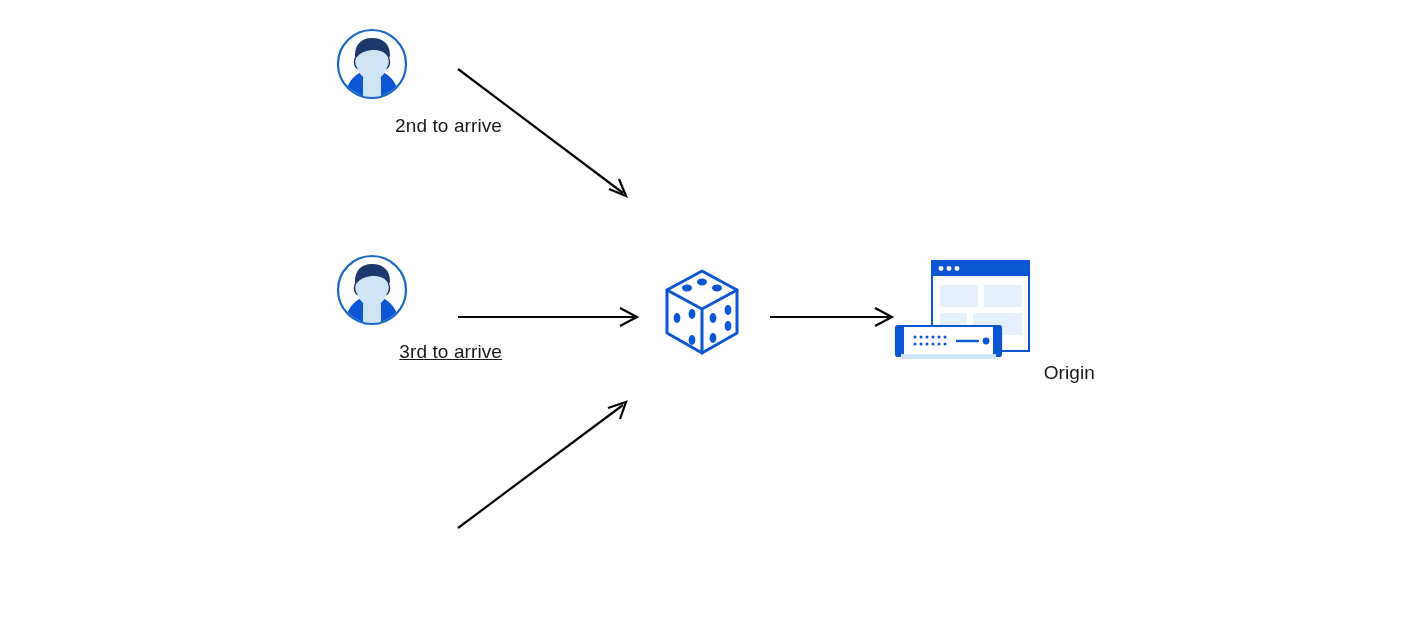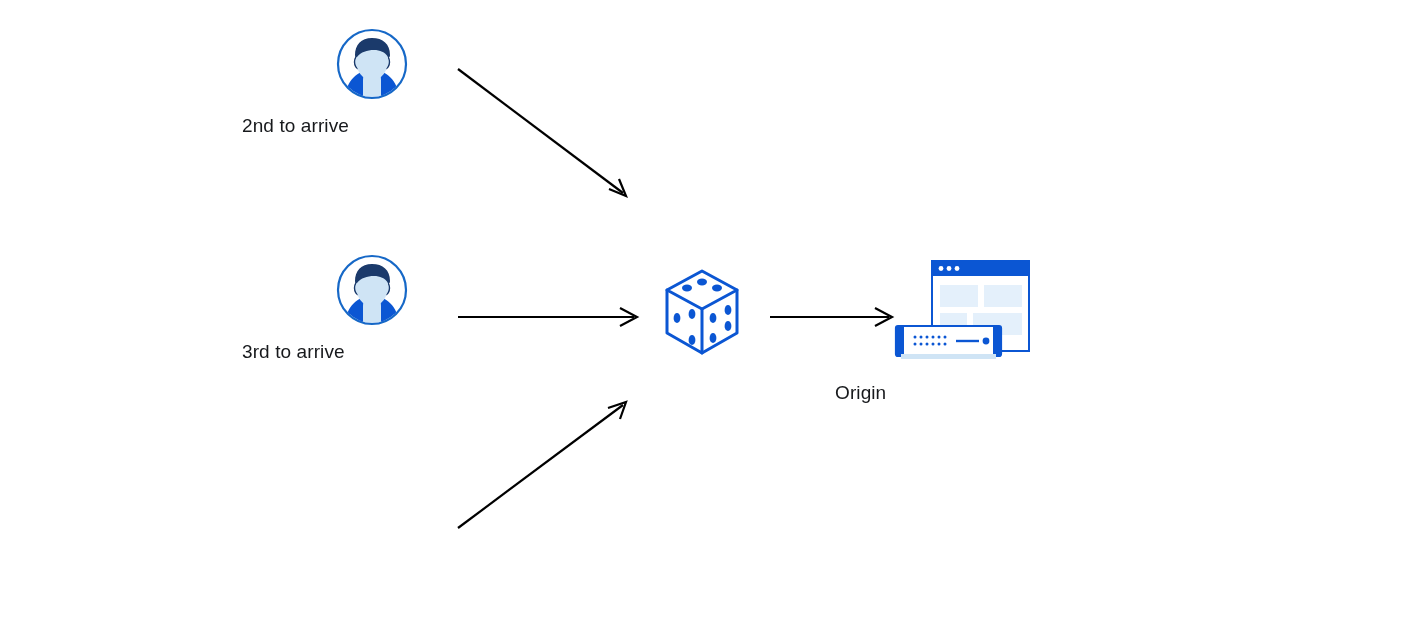--- a/index.html
+++ b/index.html
@@ -16,21 +16,21 @@
     height: 633px;
     background: #ffffff;
     overflow: hidden;
   }
   .node {
     position: absolute;
   }
   .node-label {
     position: absolute;
     width: 260px;
-    text-align: left;
+    text-align: right;
     font-size: 19px;
     color: #17191c;
     font-family: "Liberation Sans", sans-serif;
     white-space: nowrap;
     letter-spacing: 0.1px;
   }
   .arrow-layer {
     position: absolute;
     left: 0;
     top: 0;
@@ -96,21 +96,21 @@
         </clipPath>
       <g clip-path="url(#clipB)">
         <path d="M36 42 C20 42 10 54 8 72 L64 72 C62 54 52 42 36 42 Z" fill="#0b56d3"></path>
         <path d="M36 42 C30 42 27 46 27 52 L27 72 L45 72 L45 52 C45 46 42 42 36 42 Z" fill="#cfe4f5"></path>
         <ellipse cx="23" cy="34" rx="4.5" ry="7" fill="#cfe4f5" stroke="#1b3a6b" stroke-width="1.4"></ellipse>
         <ellipse cx="49" cy="34" rx="4.5" ry="7" fill="#cfe4f5" stroke="#1b3a6b" stroke-width="1.4"></ellipse>
         <path d="M36 12 C25 12 20 20 20 31 C20 43 26 52 36 52 C46 52 52 43 52 31 C52 20 47 12 36 12 Z" fill="#cfe4f5"></path>
         <path d="M36 10 C25 10 19 17 19 27 C19 29 20 30 21 29 C25 24 31 22 38 22 C44 22 49 24 52 29 C53 30 54 29 54 27 C54 16 47 10 36 10 Z" fill="#1b3a6b"></path>
       </g>
     </svg>
-    <div class="node-label" style="left:-94px; top:87px;">3rd to arrive</div>
+    <div class="node-label" style="left:-94px; top:87px;text-decoration:underline;">3rd to arrive</div>
   </div>
 
 
   <div class="node" style="left:663px; top:268px;">
     <svg width="78" height="95" viewBox="0 0 78 95">
       <g fill="none" stroke="#0b56d3" stroke-width="3" stroke-linejoin="round" stroke-linecap="round">
         <polygon points="39,3 74,22 39,41 4,22"></polygon>
         <polyline points="4,22 4,65 39,85 39,41"></polyline>
         <polyline points="74,22 74,65 39,85"></polyline>
       </g>
@@ -163,16 +163,16 @@
             <circle cx="28" cy="86" r="1.5"></circle>
           <circle cx="34" cy="86" r="1.5"></circle>
             <circle cx="40" cy="86" r="1.5"></circle>
           <circle cx="46" cy="86" r="1.5"></circle>
             <circle cx="52" cy="86" r="1.5"></circle>
         </g>
         <line x1="63" y1="83" x2="86" y2="83" stroke="#0b56d3" stroke-width="2.4"></line>
         <circle cx="93" cy="83" r="3.4" fill="#0b56d3"></circle>
       </g>
     </svg>
-    <div class="node-label" style="left:-58px; top:124px;">Origin</div>
+    <div class="node-label" style="left:-58px; top:104px;">Origin</div>
   </div>
 
 </div>
 
 </body></html>

